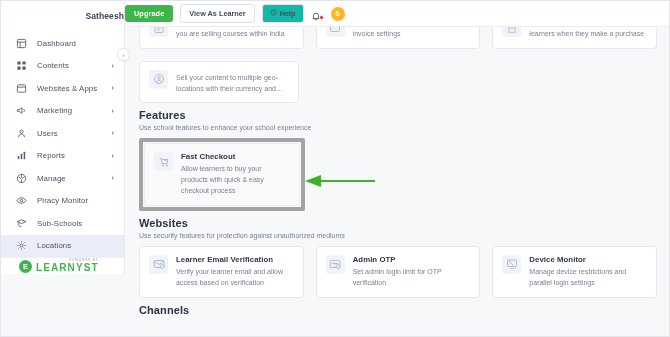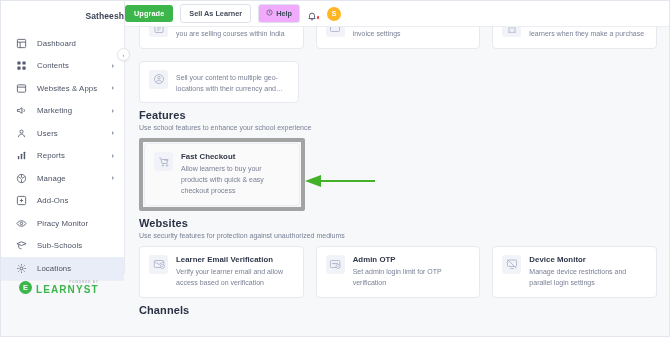--- a/index.html
+++ b/index.html
@@ -95,21 +95,21 @@
     cursor: pointer; letter-spacing: .1px;
   }
   .btn-outline {
     background: #fff; color: #434a5c;
     font-size: 7.3px; font-weight: bold;
     padding: 4px 8px; border-radius: 3px;
     border: 1px solid #dfe2ea; cursor: pointer;
   }
   .btn-help {
     display: flex; align-items: center; gap: 3px;
-    background: #f0abfc; color: #434a5c;
+    background: #14b8a6; color: #434a5c;
     font-size: 7.3px; font-weight: bold;
     padding: 4px 7px; border-radius: 3px;
     border: 1px solid #dfe2ea; cursor: pointer;
   }
   .btn-help svg { width: 7px; height: 7px; }
   .bell { position: relative; width: 13px; height: 14px; cursor: pointer; }
   .bell svg { width: 10px; height: 10px; color: #3d4458; margin-top: 2px; }
   .bell-dot {
     position: absolute; right: 0px; bottom: 1px;
     width: 4.5px; height: 4.5px; border-radius: 50%;
@@ -260,29 +260,20 @@
         </div>
         <div class="nav-item">
           <span class="ico">
             <svg viewBox="0 0 24 24" fill="none" stroke="currentColor" stroke-width="1.8">
               <circle cx="12" cy="12" r="9"></circle>
               <path d="M12 3v7M12 14v7M5 8l6 4M19 8l-6 4"></path>
             </svg>
           </span>
           <span class="nav-label">Manage</span>
           <span class="caret"></span>
-        </div>
-        <div class="nav-item">
-          <span class="ico">
-            <svg viewBox="0 0 24 24" fill="none" stroke="currentColor" stroke-width="1.9">
-              <rect x="3" y="3" width="18" height="18" rx="2.5"></rect>
-              <path d="M12 8.5v7M8.5 12h7"></path>
-            </svg>
-          </span>
-          <span class="nav-label">Add-Ons</span>
         </div>
         <div class="nav-item">
           <span class="ico">
             <svg viewBox="0 0 24 24" fill="none" stroke="currentColor" stroke-width="1.9">
               <path d="M2 12s3.8-6 10-6 10 6 10 6-3.8 6-10 6-10-6-10-6z"></path>
               <circle cx="12" cy="12" r="2.6"></circle>
             </svg>
           </span>
           <span class="nav-label">Piracy Monitor</span>
         </div>
@@ -312,21 +303,21 @@
         <div class="lrn-name">LEARNYST</div>
       </div>
     </div>
   </div>
   <div class="collapse-btn">
     <span>‹</span>
   </div>
 
   <div id="topbar">
     <button class="btn-upgrade">Upgrade</button>
-    <button class="btn-outline">Sell As Learner</button>
+    <button class="btn-outline">View As Learner</button>
     <button class="btn-help">
       <span>
         <svg viewBox="0 0 24 24" fill="none" stroke="currentColor" stroke-width="2.2">
           <circle cx="12" cy="12" r="9"></circle>
             <path d="M12 7v5l3 2"></path>
         </svg>
       </span>
       <span>Help</span>
     </button>
     <div class="bell">

